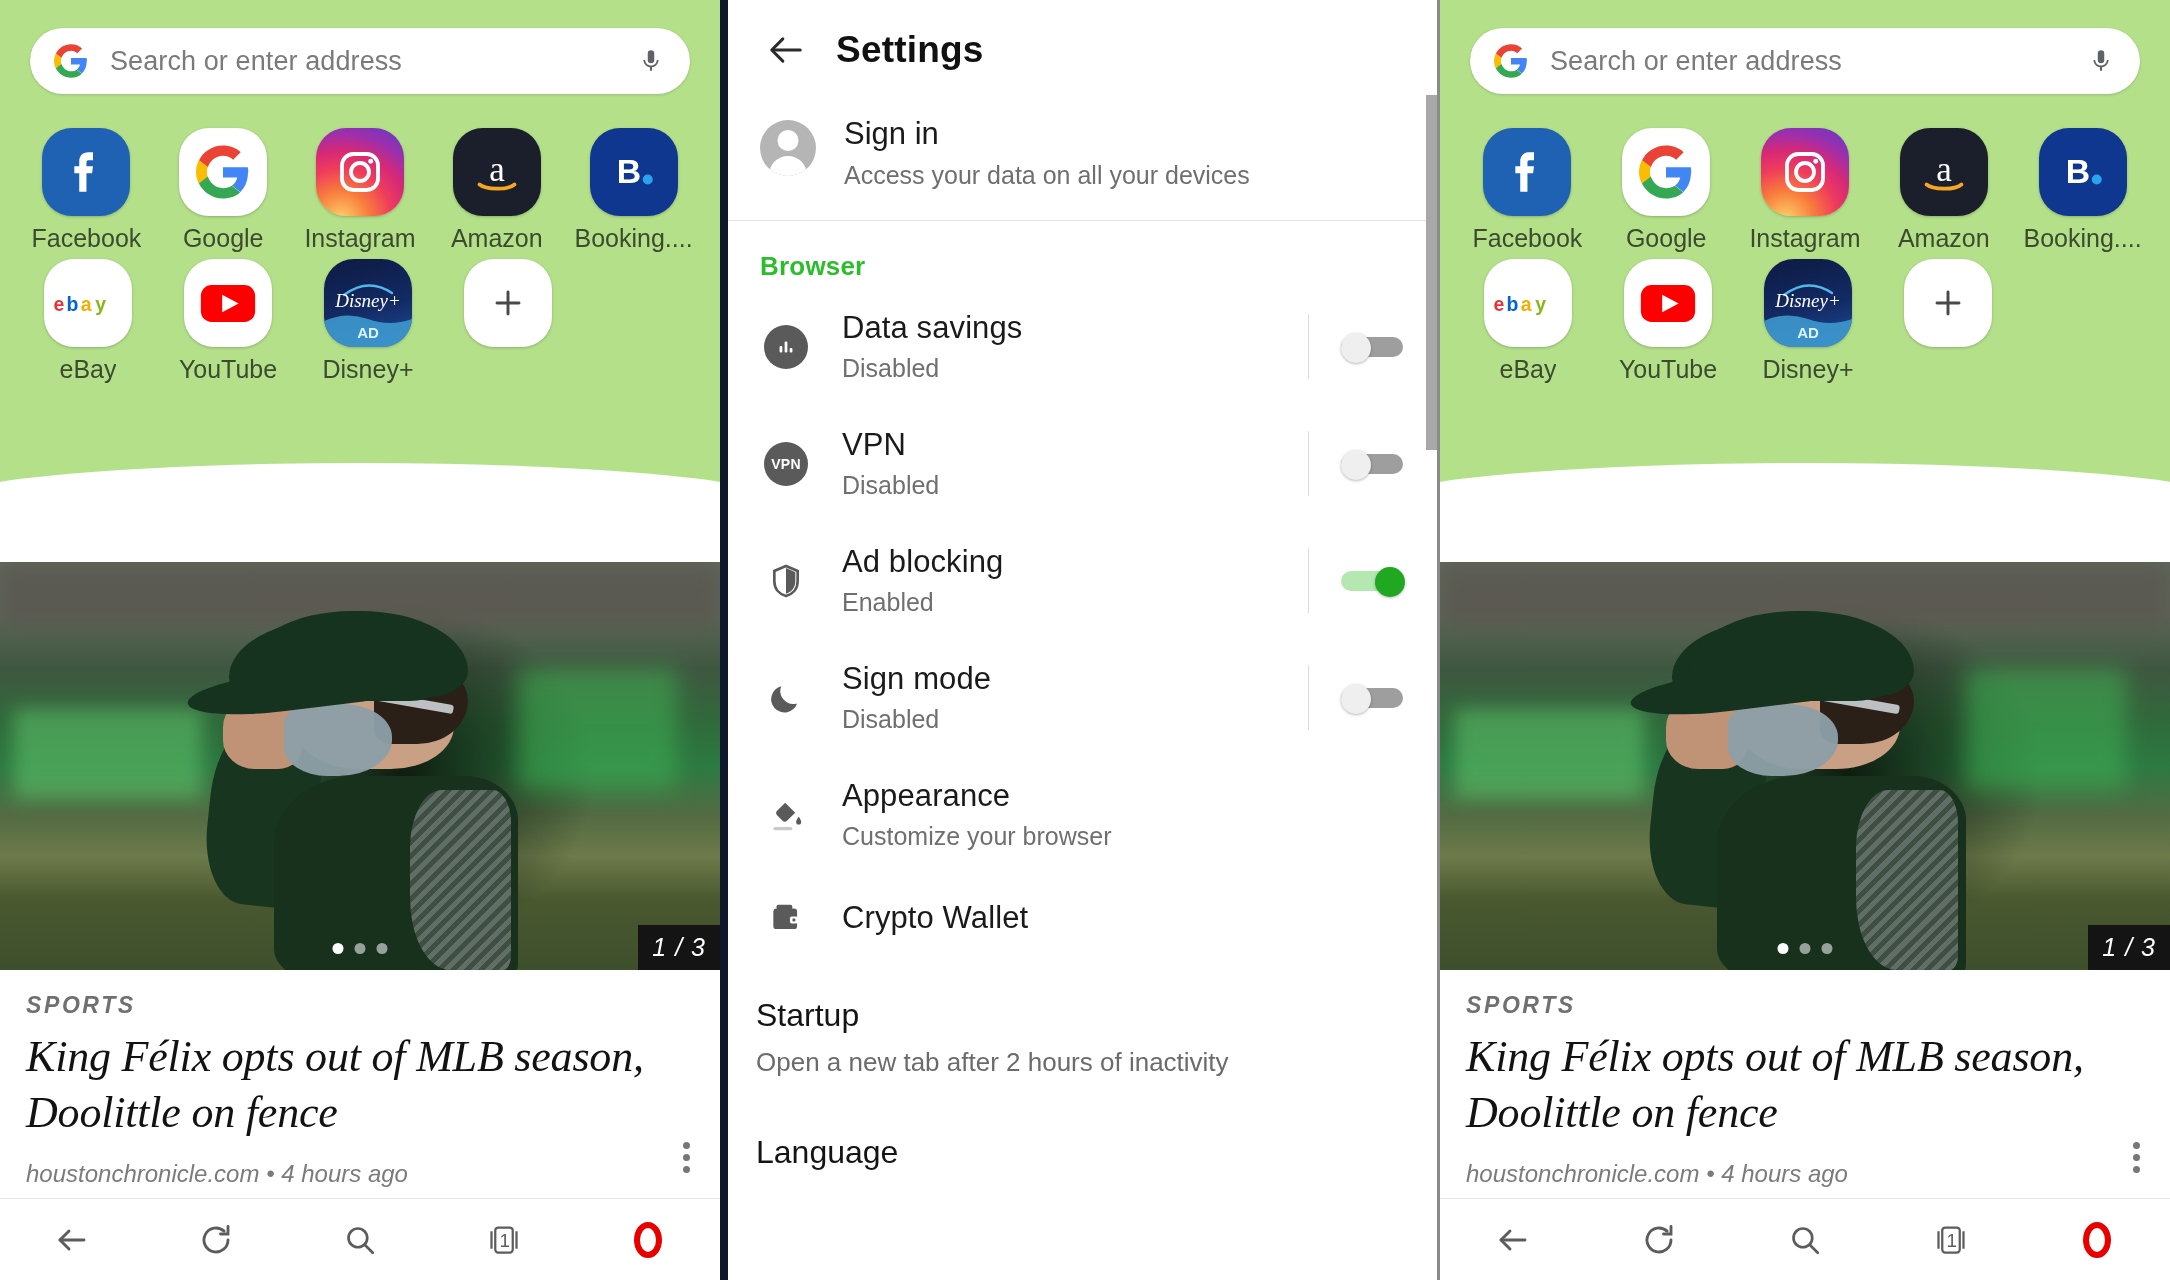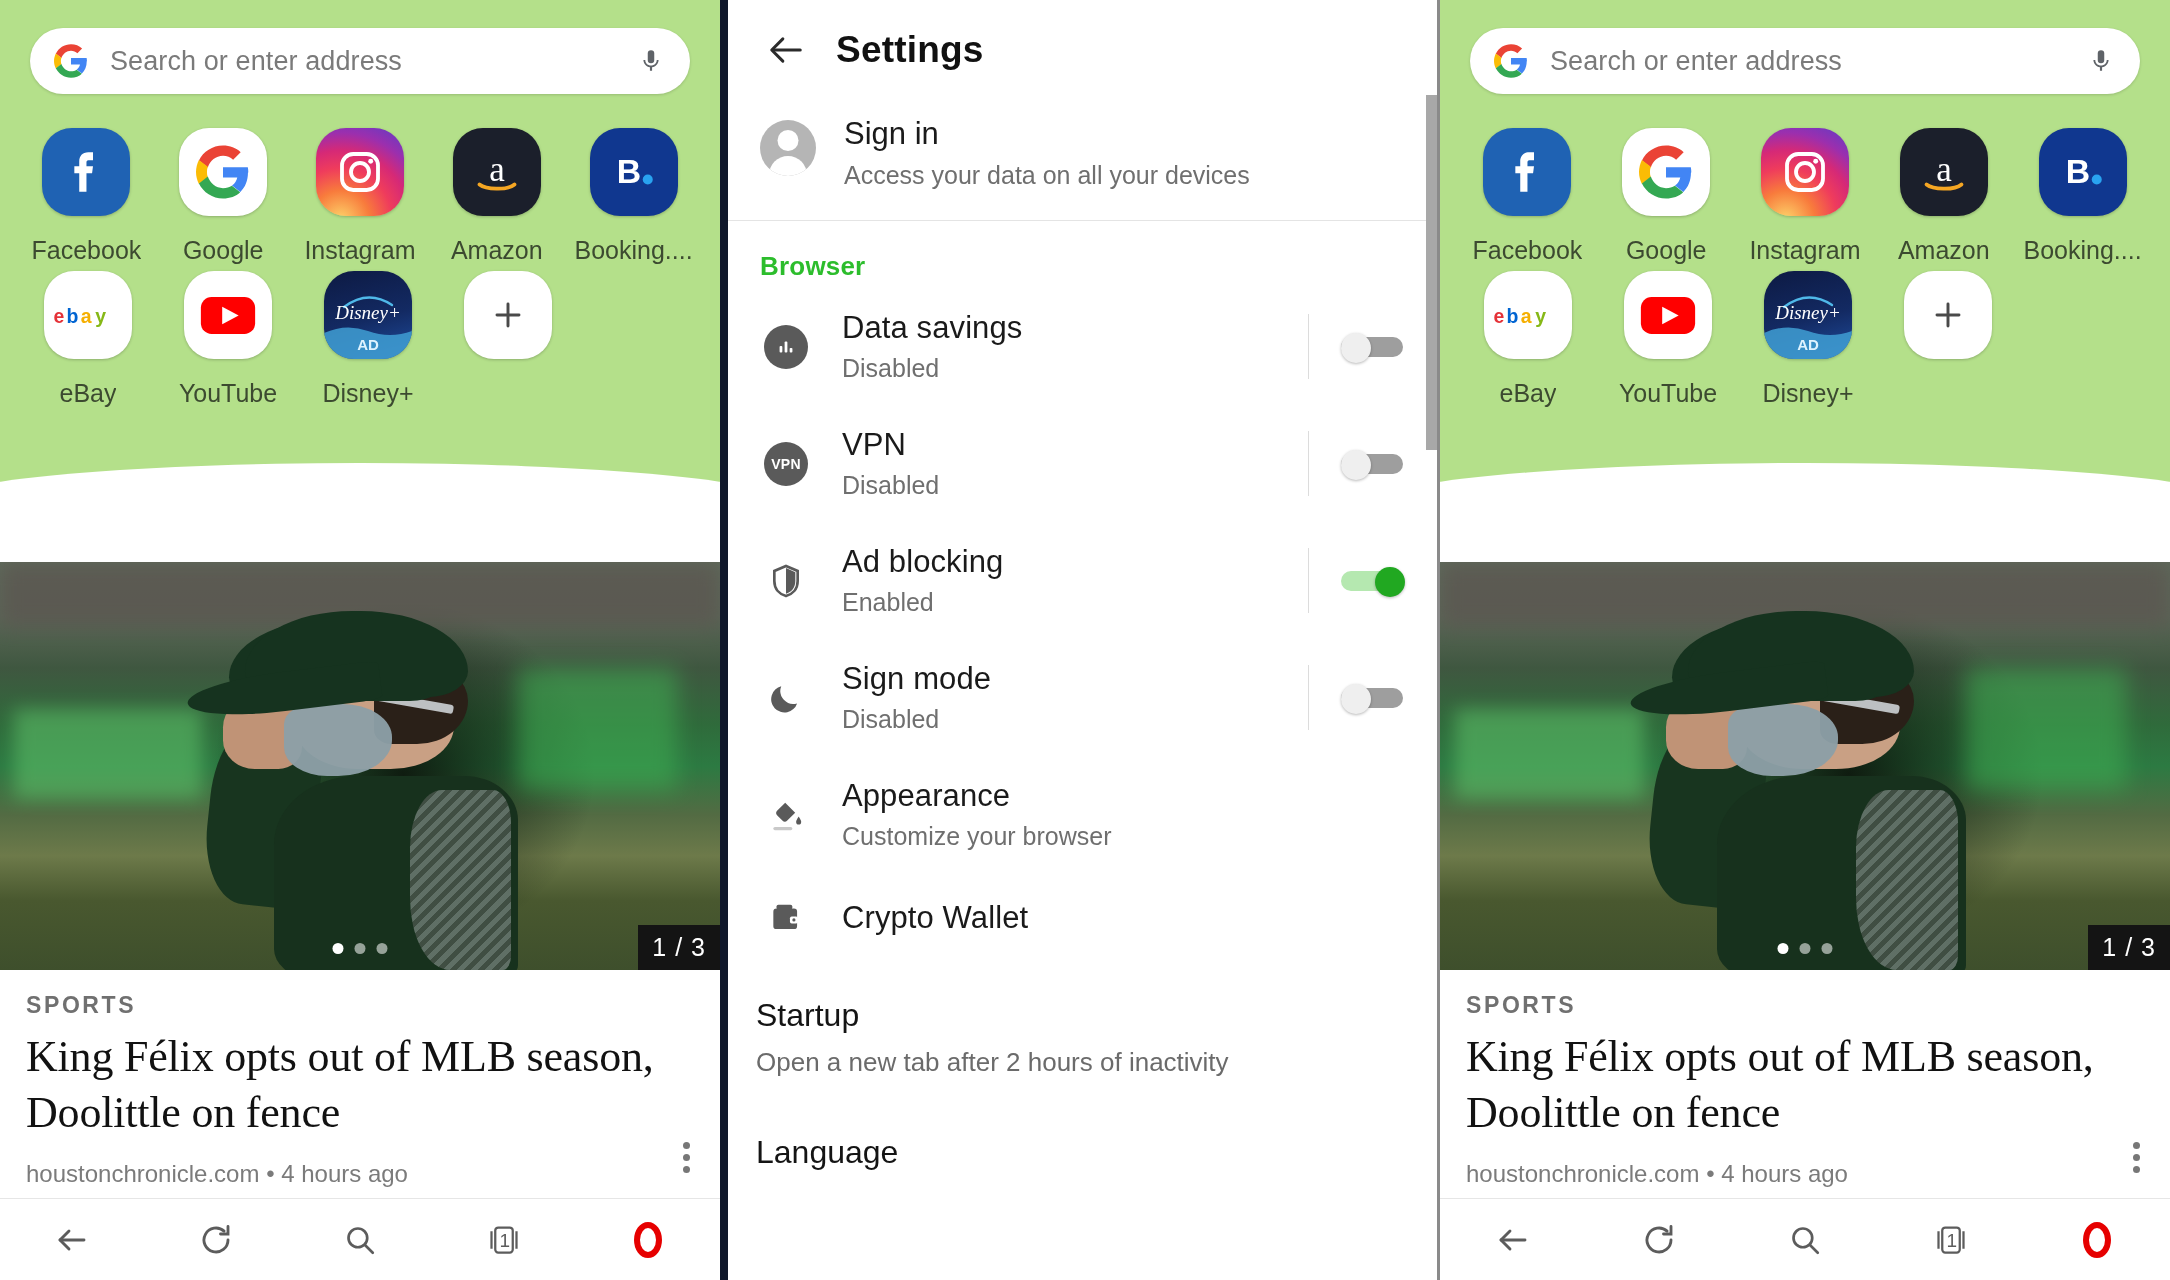--- a/index.html
+++ b/index.html
@@ -32,33 +32,33 @@
   .omnibox .mic{margin-right:26px;width:26px;height:34px;flex:0 0 26px;}
 
   .tiles{position:absolute;left:0;top:128px;width:100%;z-index:3;}
   .tilerow{display:flex;padding:0 18px;box-sizing:border-box;}
   .tile{width:140px;display:flex;flex-direction:column;align-items:center;margin-bottom:6px;}
   .tile .ic{
     width:88px;height:88px;border-radius:30px;overflow:hidden;position:relative;
     box-shadow:0 1px 3px rgba(0,0,0,.22);display:flex;align-items:center;justify-content:center;
   }
   .tile .lbl{
-    margin-top:20px;font-size:25px;color:#3c4a30;max-width:138px;text-align:center;
+    margin-top:8px;font-size:25px;color:#3c4a30;max-width:138px;text-align:center;
     white-space:nowrap;overflow:hidden;text-overflow:clip;
   }
   .ic-fb{background:#1f62b3;}
   .ic-white{background:#fff;}
   .ic-ig{background:radial-gradient(circle at 28% 104%, #fdd36a 0%, #f87b3c 26%, #ef3c5c 46%, #d62976 62%, #9b2fae 78%, #5a3ec8 100%);}
   .ic-amz{background:#1b1f2b;}
   .ic-bkg{background:#10378f;}
   .ic-dsn{background:linear-gradient(165deg,#0d1a43 0%,#132a63 55%,#1f4d9e 100%);}
   .ic-plus{background:#fff;}
 
   
-  .newscard{position:absolute;left:0;top:562px;width:100%;background:#fff;}
+  .newscard{position:absolute;left:0;top:562px;width:100%;background:#fff;font-style:italic;}
   .newsimg{
     position:relative;width:100%;height:408px;overflow:hidden;
     background:#4a5c46;
   }
   .newsimg .bg{
     position:absolute;inset:0;
     background:
       radial-gradient(ellipse 38% 60% at 56% 52%, rgba(12,20,12,.92) 0%, rgba(12,20,12,0) 70%),
       linear-gradient(to bottom,
         #5f6b5b 0%, #5b6757 13%,

